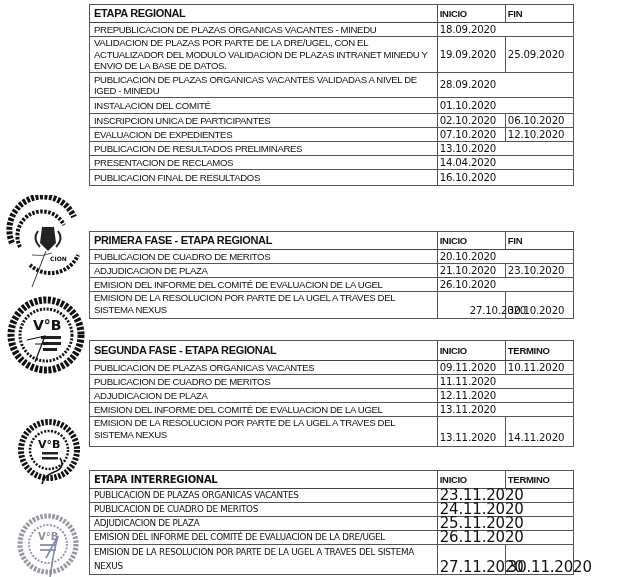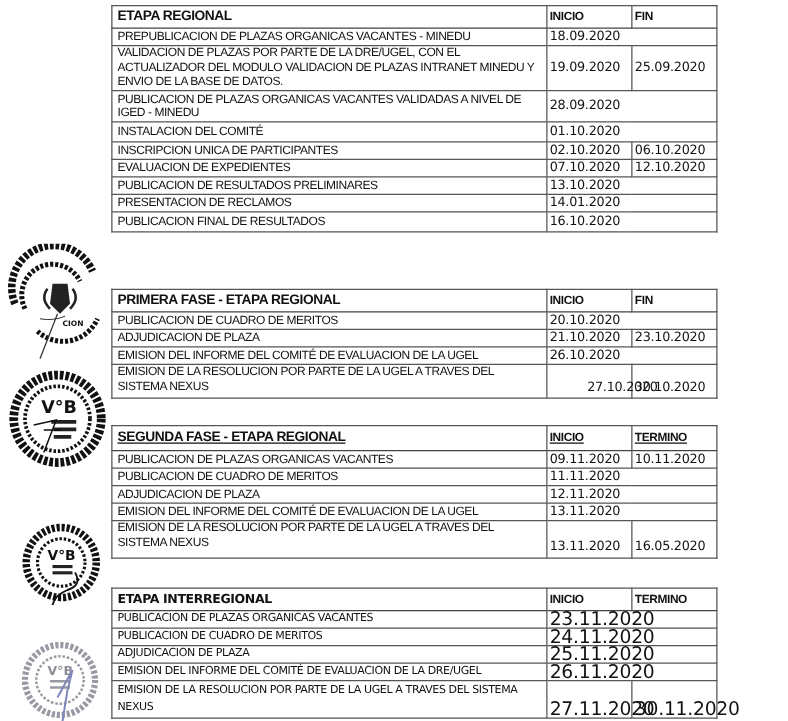--- a/index.html
+++ b/index.html
@@ -61,21 +61,21 @@
     <td class="act">EVALUACION DE EXPEDIENTES</td>
     <td class="date">07.10.2020</td>
     <td class="date">12.10.2020</td>
   </tr>
   <tr class="r1">
     <td class="act">PUBLICACION DE RESULTADOS PRELIMINARES</td>
     <td class="date" colspan="2">13.10.2020</td>
   </tr>
   <tr class="r1">
     <td class="act">PRESENTACION DE RECLAMOS</td>
-    <td class="date" colspan="2">14.01.2020</td>
+    <td class="date" colspan="2">14.04.2020</td>
   </tr>
   <tr class="r1" style="height:16px;">
     <td class="act">PUBLICACION FINAL DE RESULTADOS</td>
     <td class="date" colspan="2">16.10.2020</td>
   </tr>
 </tbody>
   </table>
 
 <table class="tbl t2" style="top:231px;">
   <tbody>
@@ -100,21 +100,21 @@
   <tr class="r2">
     <td class="act" style="vertical-align:top;">EMISION DE LA RESOLUCION POR PARTE DE LA UGEL A TRAVES DEL SISTEMA NEXUS</td>
     <td class="date" style="vertical-align:bottom;padding-bottom:2px;padding-left:32px;">27.10.2020</td>
     <td class="date" style="vertical-align:bottom;padding-bottom:2px;">30.10.2020</td>
   </tr>
 </tbody>
   </table>
 
 <table class="tbl t3" style="top:340px;">
   <tbody>
-      <tr class="hdr" style="height:20px;text-decoration:underline;">
+      <tr class="hdr" style="height:20px;">
     <td class="act">SEGUNDA FASE - ETAPA REGIONAL</td>
     <td class="date d1">INICIO</td>
     <td class="date d2">TERMINO</td>
   </tr>
   <tr class="r1">
     <td class="act">PUBLICACION DE PLAZAS ORGANICAS VACANTES</td>
     <td class="date">09.11.2020</td>
     <td class="date">10.11.2020</td>
   </tr>
   <tr class="r1">
@@ -125,21 +125,21 @@
     <td class="act">ADJUDICACION DE PLAZA</td>
     <td class="date" colspan="2">12.11.2020</td>
   </tr>
   <tr class="r1">
     <td class="act">EMISION DEL INFORME DEL COMITÉ DE EVALUACION DE LA UGEL</td>
     <td class="date" colspan="2">13.11.2020</td>
   </tr>
   <tr class="r2" style="height:30px;">
     <td class="act" style="vertical-align:top;">EMISION DE LA RESOLUCION POR PARTE DE LA UGEL A TRAVES DEL SISTEMA NEXUS</td>
     <td class="date" style="vertical-align:bottom;padding-bottom:3px;">13.11.2020</td>
-    <td class="date" style="vertical-align:bottom;padding-bottom:3px;">16.05.2020</td>
+    <td class="date" style="vertical-align:bottom;padding-bottom:3px;">14.11.2020</td>
   </tr>
 </tbody>
   </table>
 
 <table class="tbl t4" style="top:470px;">
   <tbody>
       <tr class="hdr" style="height:18px;">
     <td class="act">ETAPA INTERREGIONAL</td>
     <td class="date d1">INICIO</td>
     <td class="date d2">TERMINO</td>

